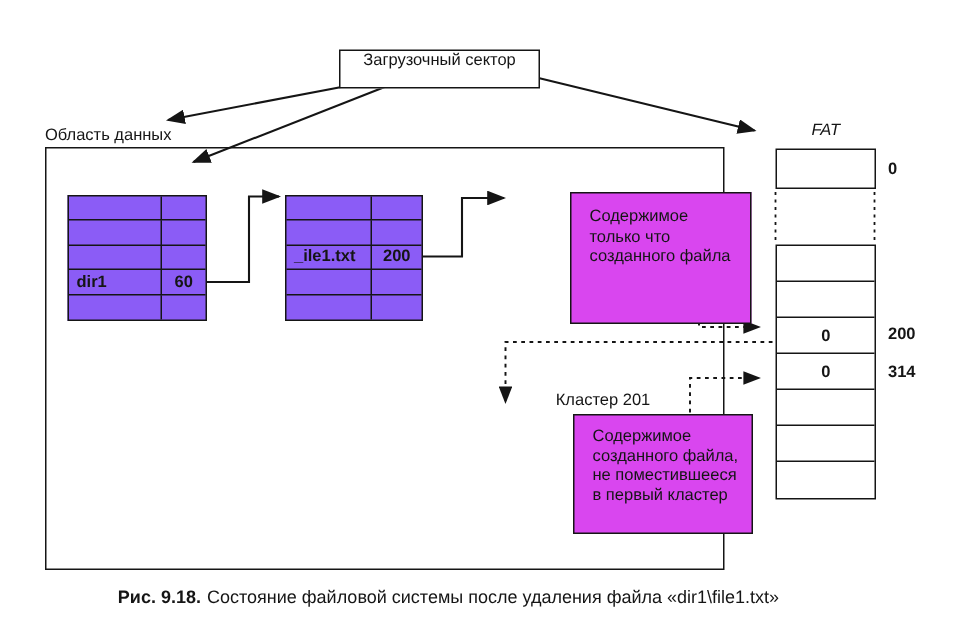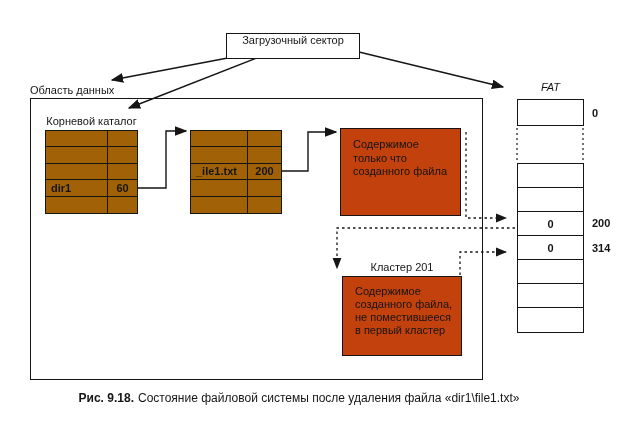--- a/index.html
+++ b/index.html
@@ -15,34 +15,35 @@
   .bootbox {
     position:absolute; left:226px; top:33px; width:132px; height:24px;
     border:1.8px solid #151515; background:#fff; z-index:10;
     display:flex; align-items:flex-start; justify-content:center;
     font-size:11px;
   }
   .lbl { position:absolute; font-size:11px; z-index:10; white-space:nowrap; }
   .tbl-title { position:absolute; font-size:11px; z-index:10; text-align:center; }
   .tbl {
     position:absolute; display:grid; grid-auto-rows:1fr; z-index:10;
-    border:1.6px solid #151515; background:#a16207; box-sizing:border-box;
+    border:1.6px solid #151515; background:#8b5cf6; box-sizing:border-box;
   }
   .tbl .cell {
     border-right:1.2px solid #151515; border-bottom:1.2px solid #151515;
     display:flex; align-items:center; font-size:11px; font-weight:bold;
     padding-left:5px; box-sizing:border-box; overflow:hidden;
   }
   .tbl .cell.val { border-right:none; padding-left:0; justify-content:center; }
   .tbl .cell.last { border-bottom:none; }
   .root-tbl { left:45px; top:130px; width:93px; height:84px; grid-template-columns:62px 1fr; }
   .c90-tbl  { left:190px; top:130px; width:92px; height:84px; grid-template-columns:57px 1fr; }
   .clbox {
-    position:absolute; border:1.8px solid #151515; background:#c2410c; z-index:10;
+    position:absolute; border:1.8px solid #151515; background:#d946ef; z-index:10;
     box-sizing:border-box;
+    margin-left:40px;
   }
   .cl200 { left:340px; top:128px; width:121px; height:88px; }
   .cl201 { left:342px; top:276px; width:120px; height:80px; }
   .cltext { padding:9px 5px 0 12px; font-size:11px; line-height:13.5px; }
   .fat-topcell {
     position:absolute; left:517px; top:99px; width:67px; height:27px;
     border:1.6px solid #151515; background:#fff; z-index:10; box-sizing:border-box;
     display:flex; align-items:center; justify-content:center; font-size:11px; font-weight:bold;
   }
   .fat-block {
@@ -92,21 +93,20 @@
     <path d="M583,128 L583,161" stroke="#151515" stroke-width="1.2" fill="none" stroke-dasharray="2,3"></path>
   </svg>
 
   <div class="bootbox">
     <span>Загрузочный сектор</span>
   </div>
 
   <div class="lbl" style="left:30px; top:84px;">Область данных</div>
   <div class="bigbox"></div>
 
-  <div class="tbl-title" style="left:38px; top:115px; width:107px;">Корневой каталог</div>
   <div class="tbl root-tbl">
     <div class="cell"></div>
     <div class="cell val"></div>
     <div class="cell"></div>
     <div class="cell val"></div>
     <div class="cell"></div>
     <div class="cell val"></div>
     <div class="cell">dir1</div>
     <div class="cell val">60</div>
     <div class="cell last"></div>

